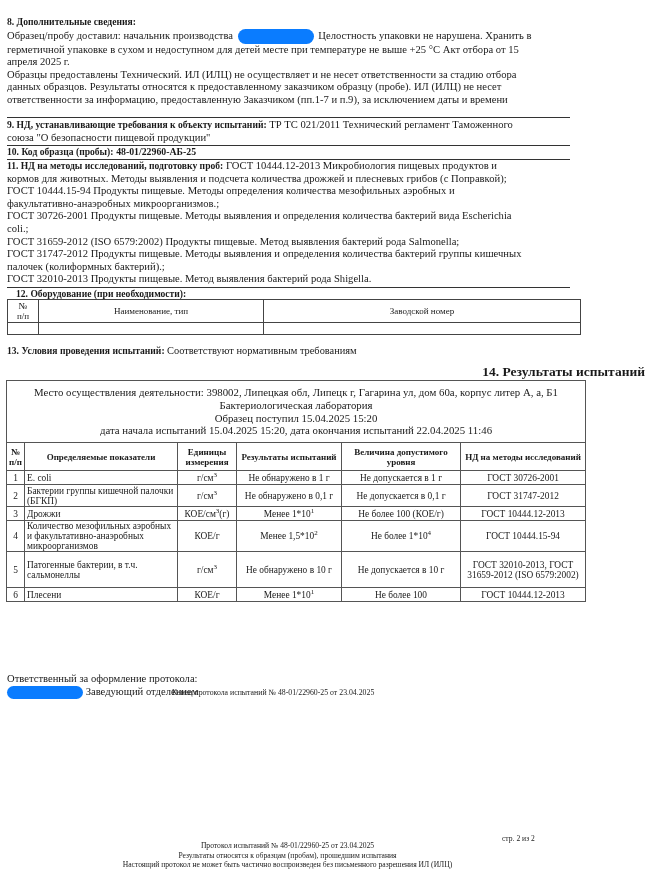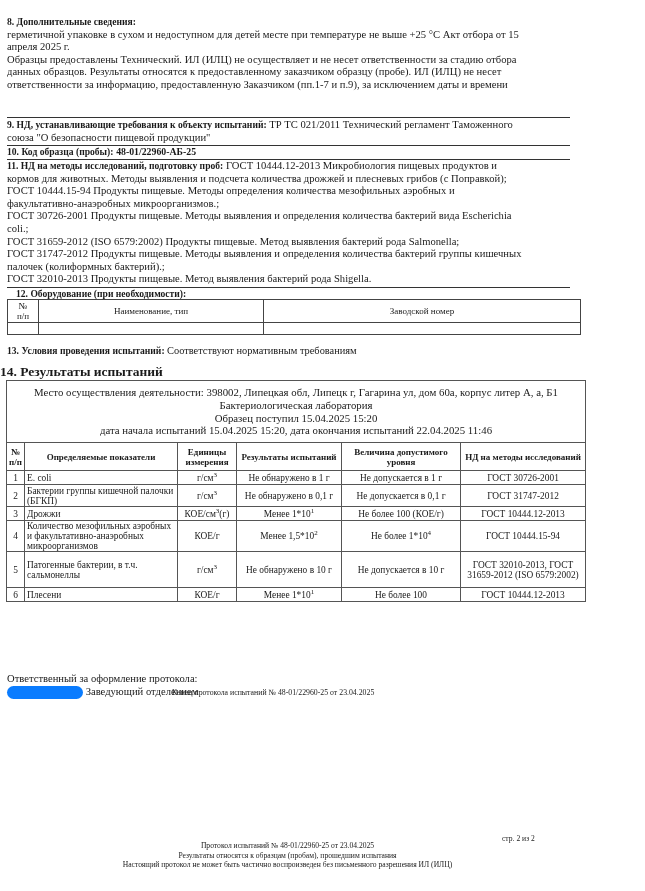--- a/index.html
+++ b/index.html
@@ -9,34 +9,39 @@
     color: #1a1a1a;
   }
   .abs { position: absolute; }
   .sec { position: absolute; left: 7px; width: 563px; font-size: 10.6px; line-height: 12.6px; }
   .sec b.lbl { font-weight: bold; font-size: 9.6px; }
   .hr { position: absolute; left: 7px; width: 563px; height: 0; border-top: 1.2px solid #333; }
   .redact { display: inline-block; background: #0a7cff; border-radius: 8px; vertical-align: middle; }
   table { border-collapse: collapse; }
   .eq { position: absolute; left: 7px; top: 297px; width: 574px; font-size: 9px; }
   .eq td { border: 1px solid #444; text-align: center; padding: 0; }
-  .res-title { position: absolute; left: 0; width: 645px; top: 364px; text-align: left; font-weight: bold; font-size: 13.5px; }
+  .res-title { position: absolute; left: 0; width: 645px; top: 364px; text-align: right; font-weight: bold; font-size: 13.5px; }
   .res { position: absolute; left: 6px; top: 380px; width: 580px; font-size: 9.4px; }
   .res td, .res th { border: 1px solid #555; padding: 0 2px; text-align: center; vertical-align: middle; }
   .res th { font-weight: bold; font-size: 9px; line-height: 10px; }
   .res td.left { text-align: left; line-height: 10px; }
   .res .hdrcell { font-size: 10.8px; line-height: 12.8px; font-weight: normal; padding: 5px 4px; }
   sup { font-size: 7px; line-height: 0; }
   .foot { position: absolute; left: 0; width: 645px; text-align: center; font-size: 7.6px; line-height: 9.6px; }
 </style>
 </head>
 <body>
 
 <div class="sec" style="top:16px;">
   <div><b class="lbl">8. Дополнительные сведения:</b></div>
+  <div>
+    <span>Образец/пробу доставил: начальник производства</span>
+    <span class="redact" style="width:76px;height:15px;margin:0 2px;"></span>
+    <span>Целостность упаковки не нарушена. Хранить в</span>
+  </div>
   <div>герметичной упаковке в сухом и недоступном для детей месте при температуре не выше +25 °С  Акт отбора от 15</div>
   <div>апреля 2025 г.</div>
   <div>Образцы предоставлены Технический. ИЛ (ИЛЦ) не осуществляет и не несет ответственности за стадию отбора</div>
   <div>данных образцов. Результаты относятся к предоставленному заказчиком образцу (пробе). ИЛ (ИЛЦ) не несет</div>
   <div>ответственности за информацию, предоставленную Заказчиком (пп.1-7 и п.9), за исключением даты и времени</div>
 </div>
 <div class="hr" style="top:117px;"></div>
 
 <div class="sec" style="top:119px;">
   <div><b class="lbl">9. НД, устанавливающие требования к объекту испытаний:</b> <span>ТР ТС 021/2011 Технический регламент Таможенного</span></div>

